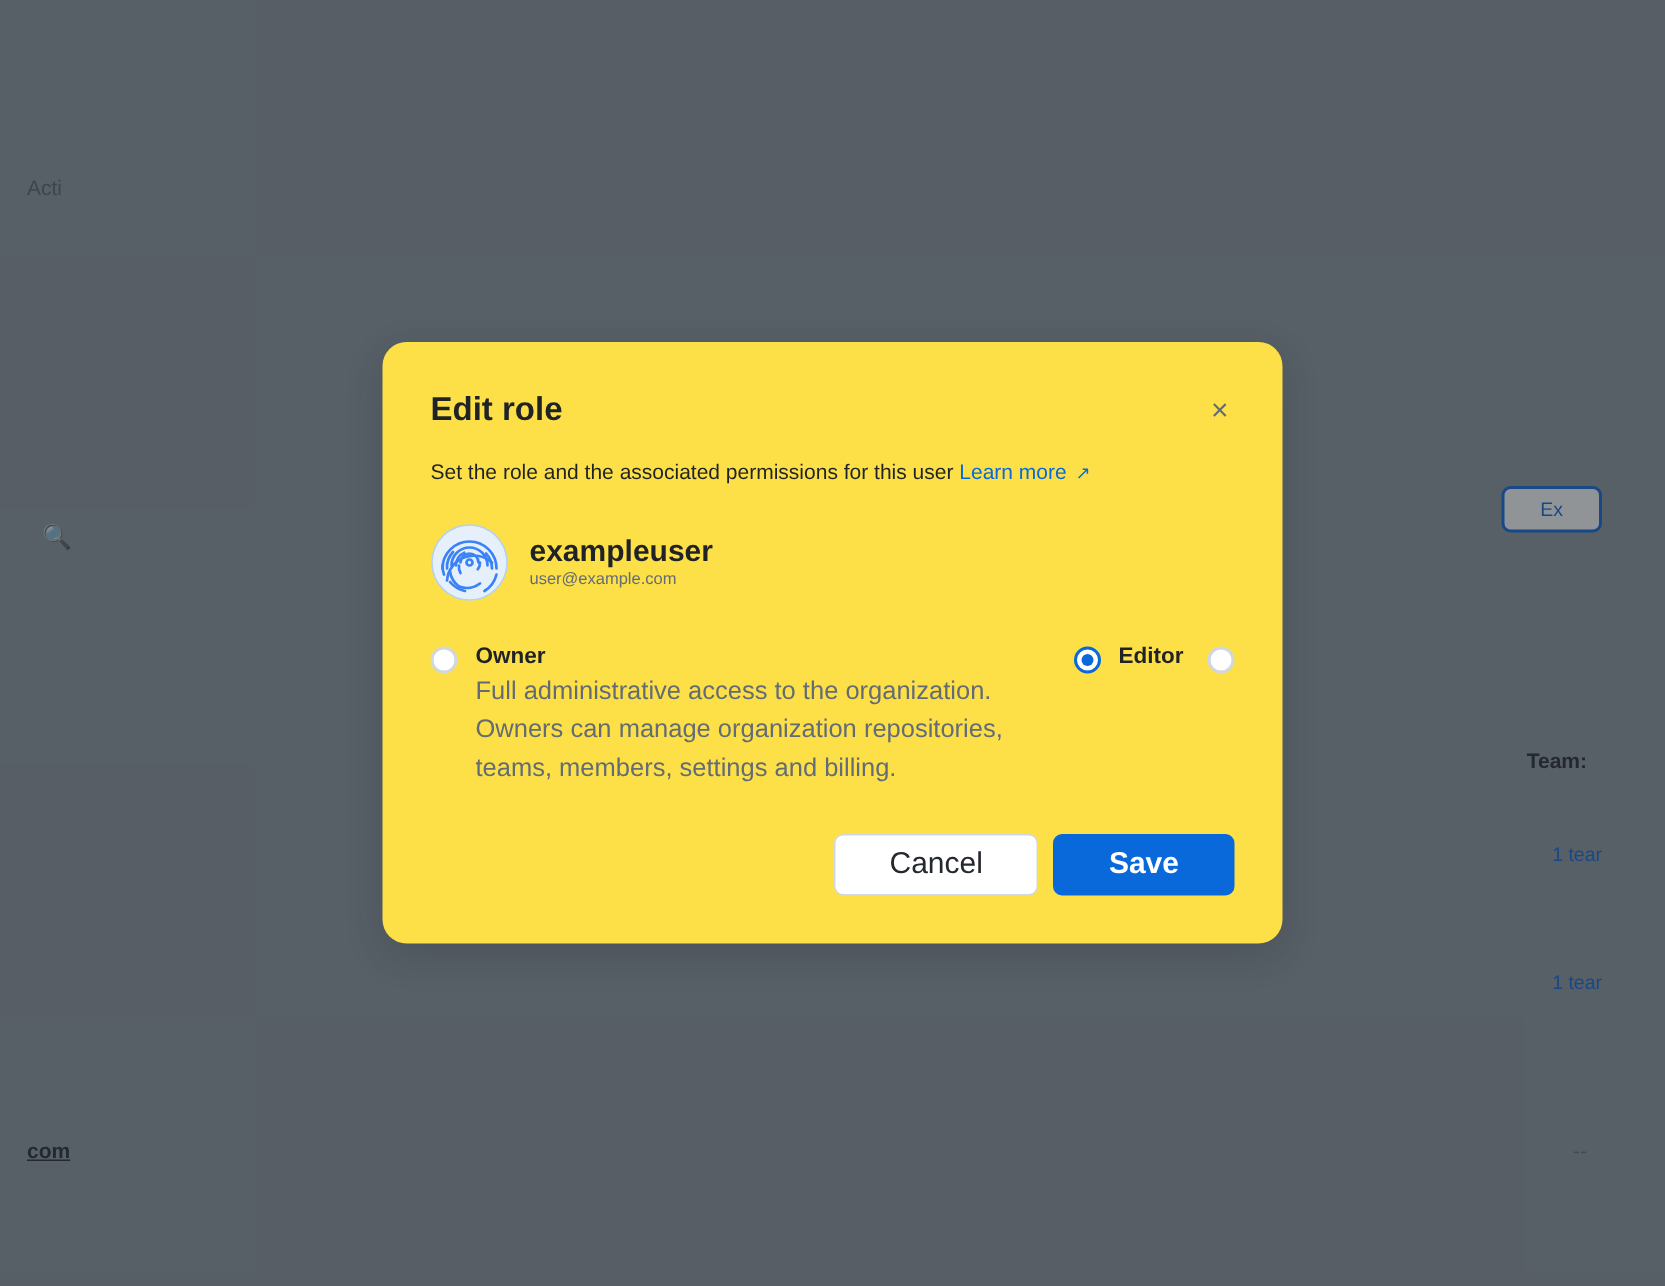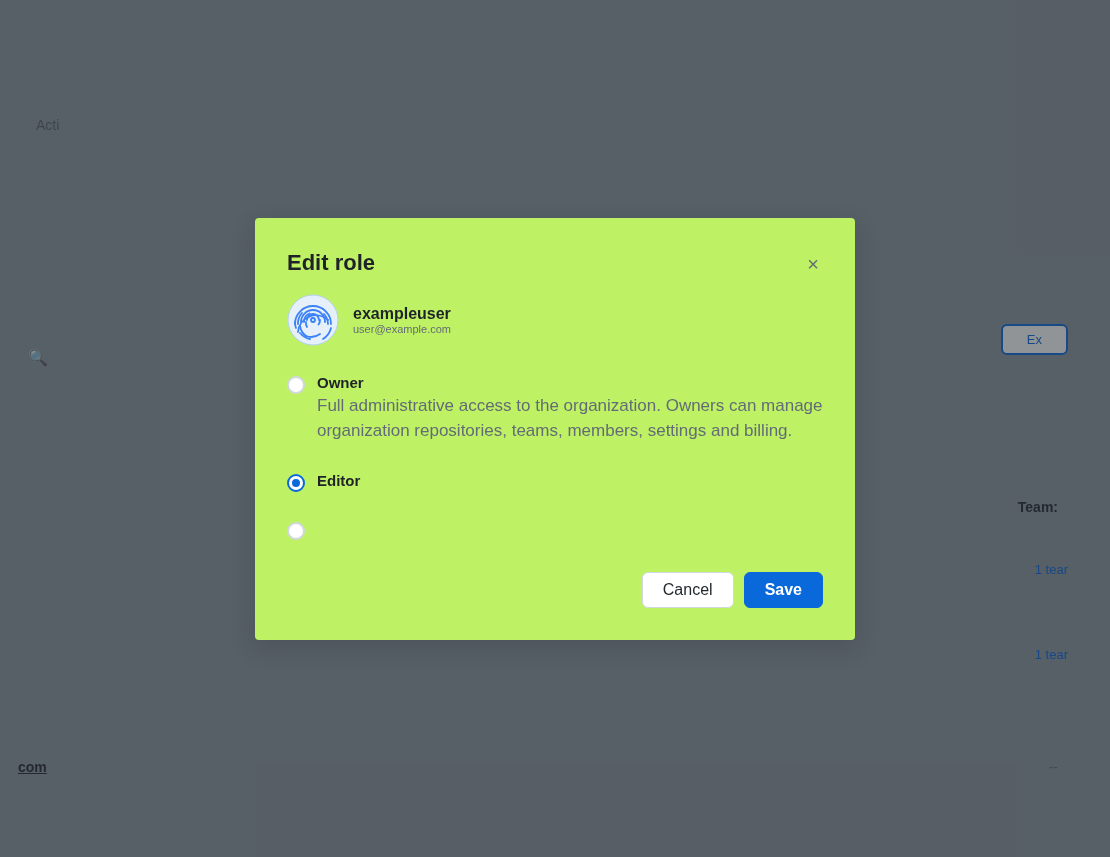--- a/index.html
+++ b/index.html
@@ -21,22 +21,22 @@
       position: absolute;
       inset: 0;
       background: rgba(36, 41, 47, 0.5);
       display: flex;
       align-items: center;
       justify-content: center;
     }
 
     
     .modal {
-      background: #bef264;
-      border-radius: 4px;
+      background: #fde047;
+      border-radius: 16px;
       width: 600px;
       padding: 32px;
       position: relative;
       box-shadow: 0 8px 24px rgba(36, 41, 47, 0.2);
     }
 
     .modal-header {
       display: flex;
       align-items: flex-start;
       justify-content: space-between;
@@ -96,34 +96,33 @@
     }
 
     
     .avatar svg {
       width: 52px;
       height: 52px;
     }
 
     .user-details {}
     .user-name {
-      font-size: 16px;
+      font-size: 20px;
       font-weight: 600;
       color: #1f2328;
     }
     .user-email {
       font-size: 11px;
       color: #636c76;
     }
 
     
     .radio-group {
       display: flex;
-      flex-direction: column;
-      gap: 28px;
+      gap: 16px;
       margin-bottom: 32px;
     }
 
     .radio-option {
       display: flex;
       align-items: flex-start;
       gap: 12px;
       cursor: pointer;
     }
 
@@ -169,23 +168,23 @@
     }
 
     
     .modal-footer {
       display: flex;
       justify-content: flex-end;
       gap: 10px;
     }
 
     .btn {
-      padding: 8px 20px;
+      padding: 8px 36px;
       border-radius: 6px;
-      font-size: 16px;
+      font-size: 20px;
       font-weight: 500;
       cursor: pointer;
       border: 1px solid;
     }
 
     .btn-cancel {
       background: #fff;
       border-color: #d0d7de;
       color: #24292f;
     }
@@ -200,21 +199,21 @@
     
     .bg-elements {
       position: absolute;
       inset: 0;
       pointer-events: none;
     }
 
     .bg-text-acti {
       position: absolute;
       top: 117px;
-      left: 36px;
+      left: 18px;
       color: #57606a;
       font-size: 14px;
     }
 
     .bg-search {
       position: absolute;
       top: 348px;
       left: 28px;
       color: #636c76;
       font-size: 16px;
@@ -291,20 +290,27 @@
 
 <div class="overlay">
 
   <div class="modal">
 
     <div class="modal-header">
       <h2 class="modal-title">Edit role</h2>
       <button class="close-btn">×</button>
     </div>
 
+    <p class="modal-subtitle">
+      <span>Set the role and the associated permissions for this user</span>
+      <a href="#">
+        <span>Learn more</span>
+        <span class="external-link-icon">↗</span>
+      </a>
+    </p>
 
     <div class="user-info">
       <div class="avatar">
         
         <svg viewBox="0 0 52 52" fill="none" xmlns="http://www.w3.org/2000/svg">
           <circle cx="26" cy="26" r="25" fill="#e6f0fb" stroke="#b3d0f5" stroke-width="1"></circle>
 
           <g stroke="#3b82f6" stroke-width="1.8" fill="none" stroke-linecap="round">
 
             <circle cx="26" cy="26" r="2"></circle>

